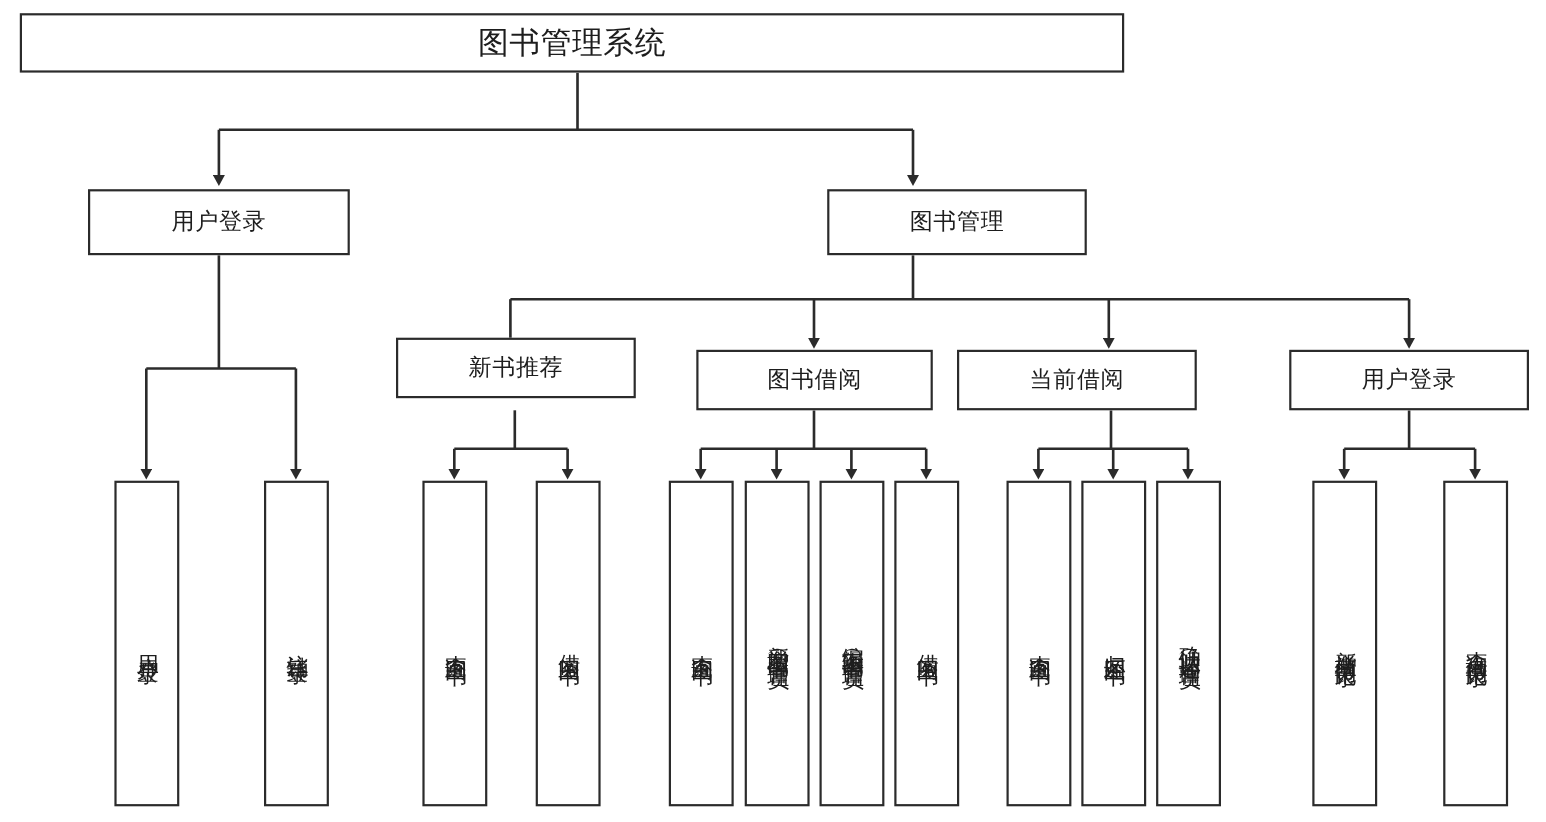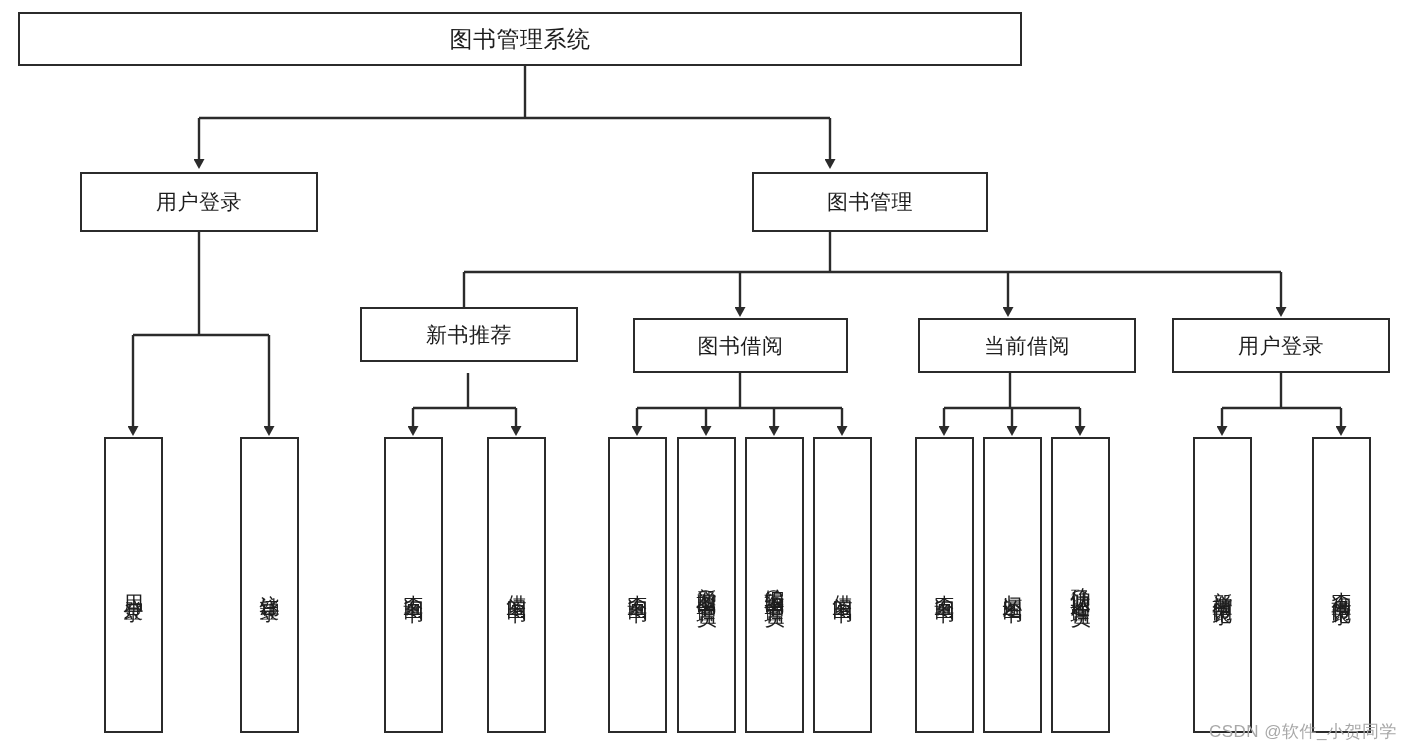--- a/index.html
+++ b/index.html
@@ -32,21 +32,21 @@
     display: block;
     line-height: 1.22;
     letter-spacing: 0.5px;
     color: #1d1d1d;
   }
   
   .node.horiz .node-label {
     writing-mode: horizontal-tb;
     font-size: 21px;
   }
-  .node.root .node-label { font-size: 23px; text-align: center; }
+  .node.root .node-label { font-size: 28px; text-align: center; }
   
   .node.vert {
     align-items: center;
     justify-content: center;
   }
   .node.vert .node-label {
     writing-mode: vertical-rl;
     text-orientation: upright;
     font-size: 20px;
     line-height: 1.05;
@@ -144,21 +144,21 @@
   </div>
 
   <div class="node horiz" style="left:360px; top:307px; width:218px; height:55px;">
     <span class="node-label">新书推荐</span>
   </div>
 
   <div class="node horiz" style="left:633px; top:318px; width:215px; height:55px;">
     <span class="node-label">图书借阅</span>
   </div>
 
-  <div class="node horiz" style="left:918px; top:318px; width:218px; height:55px;">
+  <div class="node horiz" style="left:870px; top:318px; width:218px; height:55px;">
     <span class="node-label">当前借阅</span>
   </div>
 
   <div class="node horiz" style="left:1172px; top:318px; width:218px; height:55px;">
     <span class="node-label">用户登录</span>
   </div>
 
   <div class="node vert" style="left:104px; top:437px; width:59px; height:296px;">
     <span class="node-label">用户登录</span>
   </div>
@@ -196,15 +196,14 @@
     <span class="node-label">确认归还（管理员）</span>
   </div>
 
   <div class="node vert" style="left:1193px; top:437px; width:59px; height:296px;">
     <span class="node-label">新增借阅记录</span>
   </div>
   <div class="node vert" style="left:1312px; top:437px; width:59px; height:296px;">
     <span class="node-label">查询借阅记录</span>
   </div>
 
-  <div class="watermark">CSDN @软件_小贺同学</div>
 
 </div>
 
 </body></html>

